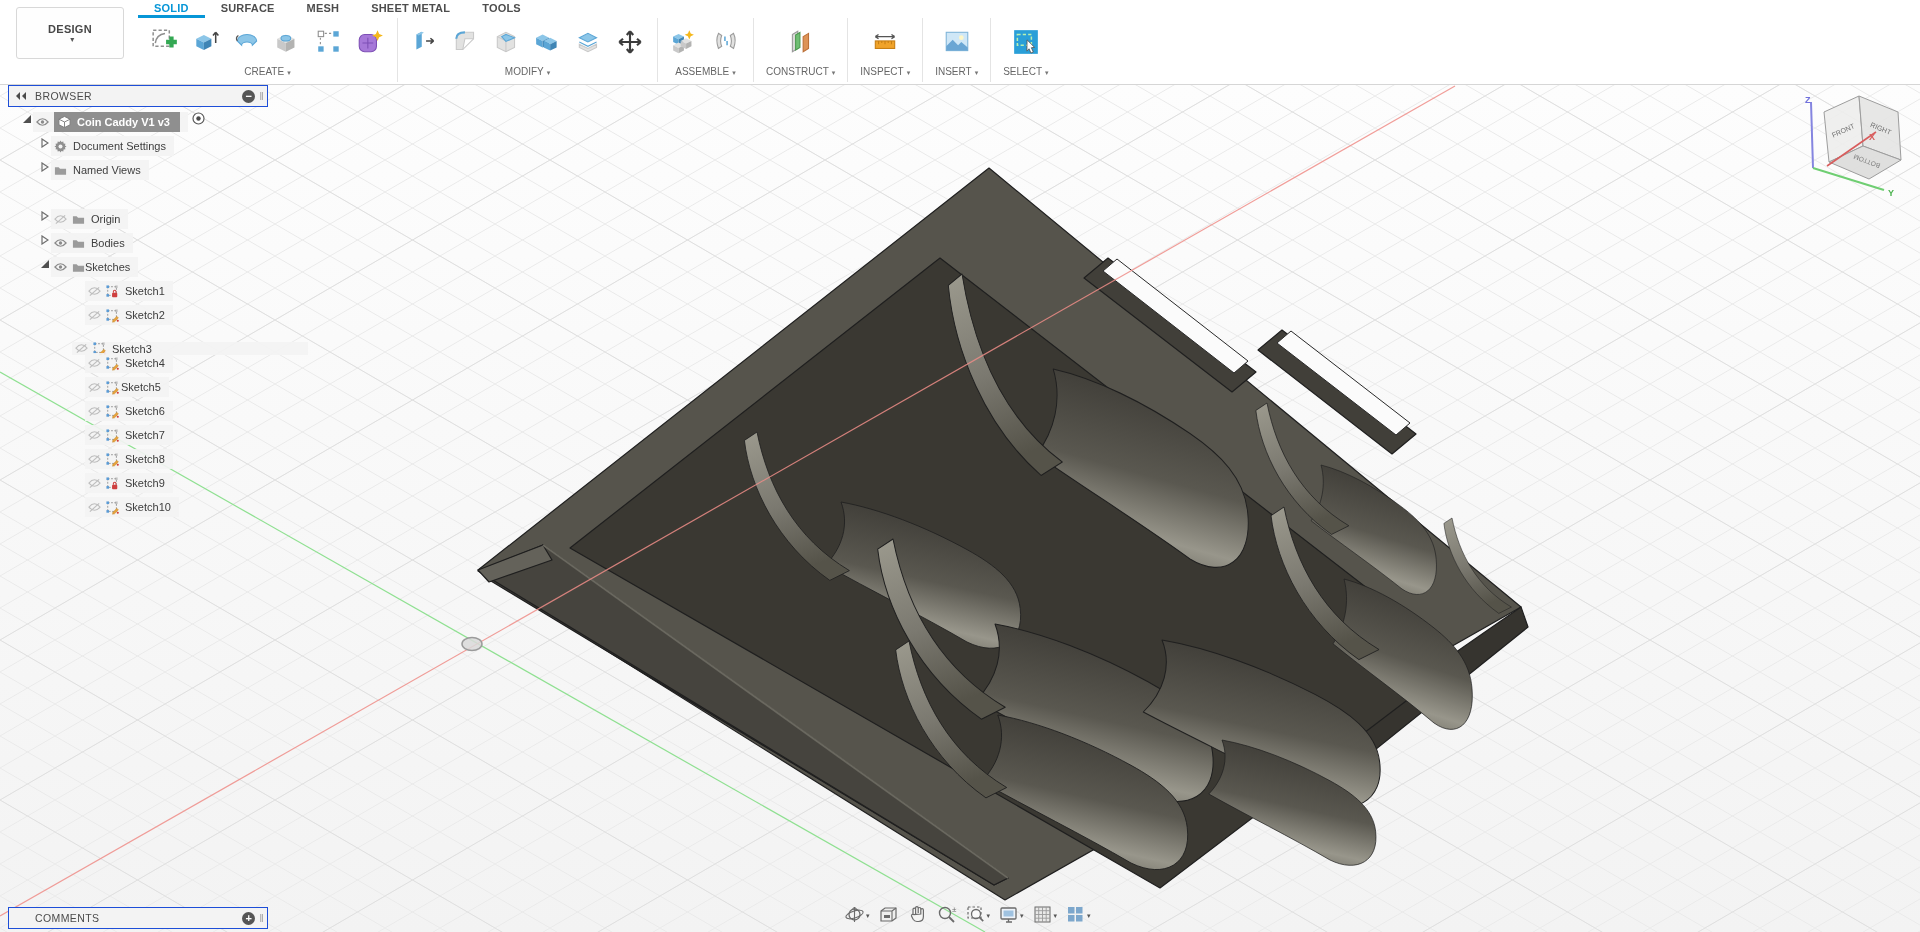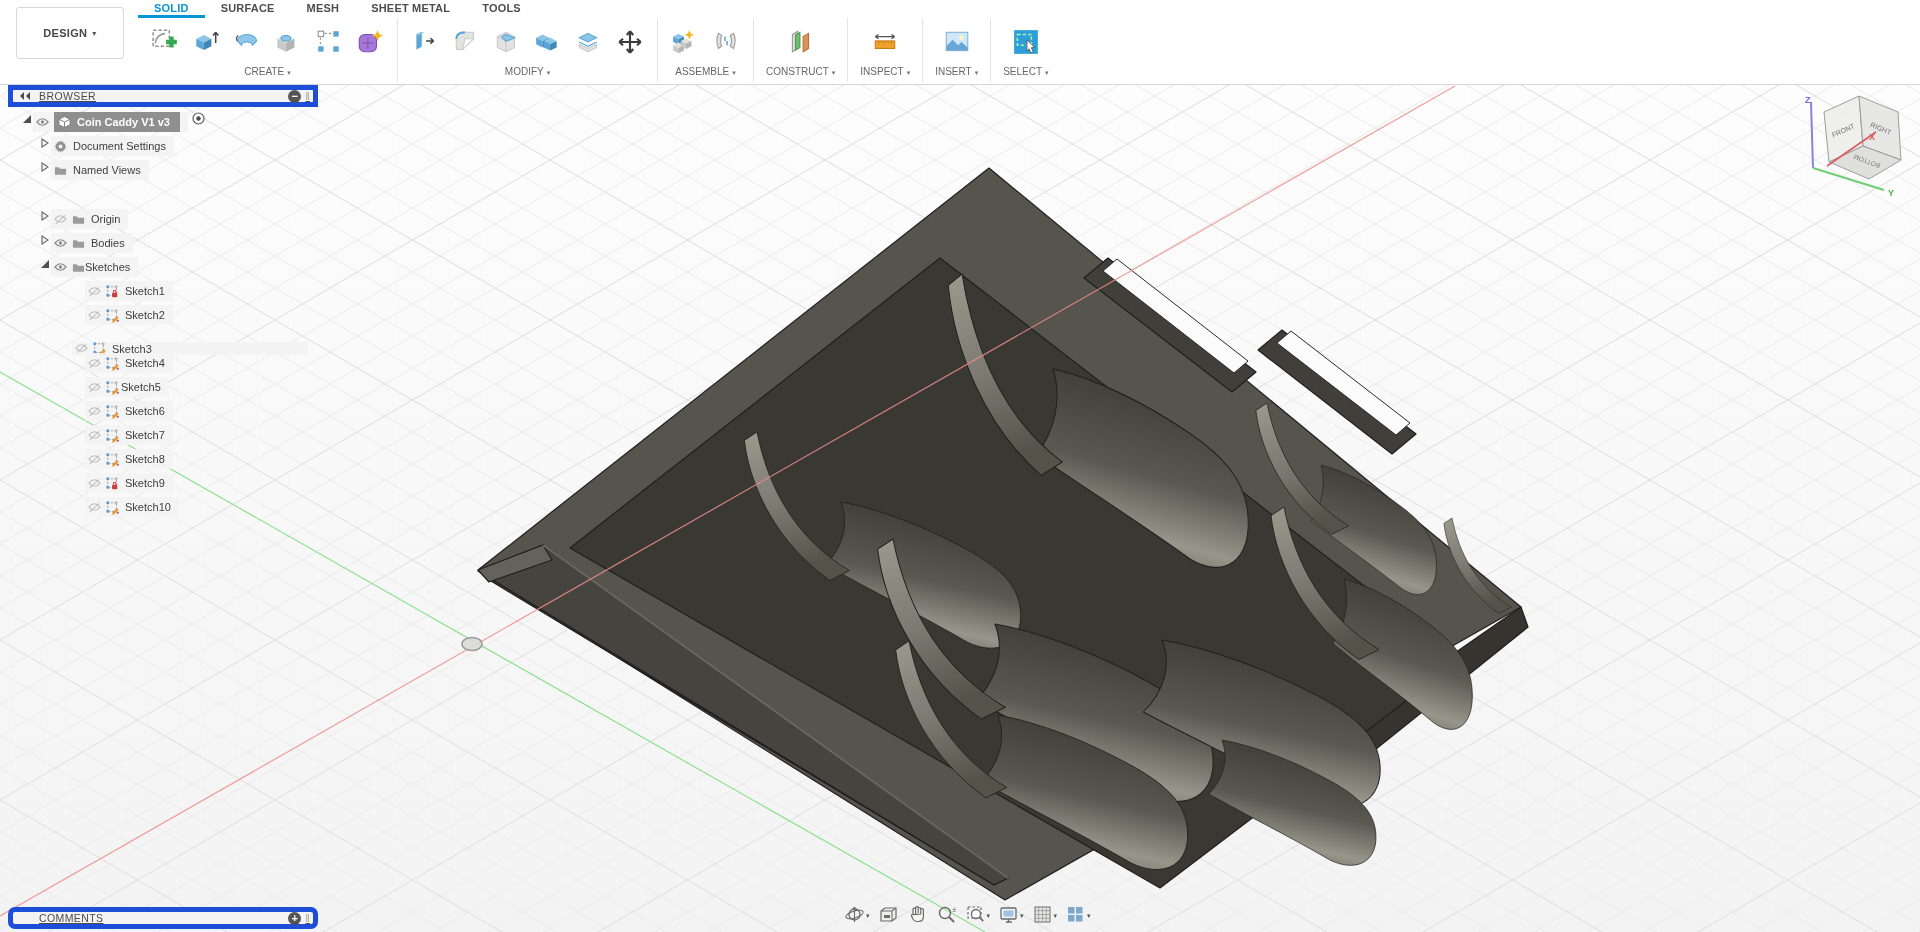--- a/index.html
+++ b/index.html
@@ -11,21 +11,21 @@
   }
   
   #header{
     position:absolute;left:0;top:0;width:1920px;height:84px;
     background:#ffffff;border-bottom:1px solid #d6d6d6;z-index:40;
   }
   #design-btn{
     position:absolute;left:16px;top:7px;width:106px;height:50px;
     border:1px solid #d8d8d8;border-radius:3px;background:#fefefe;
     display:flex;align-items:center;justify-content:center;
-    font-size:11px;font-weight:bold;color:#474747;letter-spacing:.3px;cursor:pointer;
+    font-size:11px;font-weight:bold;color:#474747;letter-spacing:.3px;cursor:pointer;flex-direction:column;
   }
   #design-btn .crt{margin-left:5px;font-size:8px;color:#555;}
   #tabs{position:absolute;left:138px;top:0;height:18px;display:flex;}
   .tab{
     padding:0 16px;height:18px;display:flex;align-items:center;
     font-size:11px;font-weight:bold;color:#4d4d4d;letter-spacing:.2px;cursor:pointer;
     border-bottom:3px solid transparent;box-sizing:border-box;
   }
   .tab.active{color:var(--accent);border-bottom-color:var(--accent);}
   #ribbon{position:absolute;left:138px;top:18px;height:64px;display:flex;}
@@ -34,26 +34,26 @@
   .ricons{display:flex;align-items:center;gap:11px;height:46px;padding-top:1px;}
   .ricon{width:30px;height:30px;display:inline-flex;align-items:center;justify-content:center;cursor:pointer;}
   .ricon svg{width:28px;height:28px;}
   .rlabel{font-size:10px;color:#666;padding-top:1px;white-space:nowrap;}
   .rlabel .crt{font-size:7px;color:#777;margin-left:3px;}
   
   #viewport{position:absolute;left:0;top:84px;width:1920px;height:848px;background:linear-gradient(#fdfdfd,#f3f3f3);}
   #scene{position:absolute;left:0;top:0;}
   
   .panelbar{
-    position:absolute;left:8px;width:310px;height:22px;box-sizing:border-box;
-    background:#f3f3f3;border:5px solid #1d4ed8;
-    display:flex;align-items:center;font-size:10.5px;color:#4b4b4b;letter-spacing:.4px;text-decoration:underline;
+    position:absolute;left:8px;width:260px;height:22px;box-sizing:border-box;
+    background:#f3f3f3;border:1px solid #1d4ed8;
+    display:flex;align-items:center;font-size:10.5px;color:#4b4b4b;letter-spacing:.4px;
   }
   #browser-bar{top:85px;}
-  #comments-bar{top:907px;border-radius:7px;}
+  #comments-bar{top:907px;}
   .panelbar .ptitle{flex:1;}
   .panelbar .grip{color:#9a9a9a;font-size:10px;margin:0 3px 0 4px;}
   .circbtn{
     width:13px;height:13px;border-radius:50%;background:#555;color:#fff;
     display:inline-flex;align-items:center;justify-content:center;
     font-size:11px;line-height:10px;cursor:pointer;font-weight:bold;
   }
   #browser-bar .collapse{margin:0 8px 0 6px;cursor:pointer;display:inline-flex;}
   #comments-bar .ptitle{margin-left:26px;}
   #tree{position:absolute;left:8px;top:112px;width:300px;}

